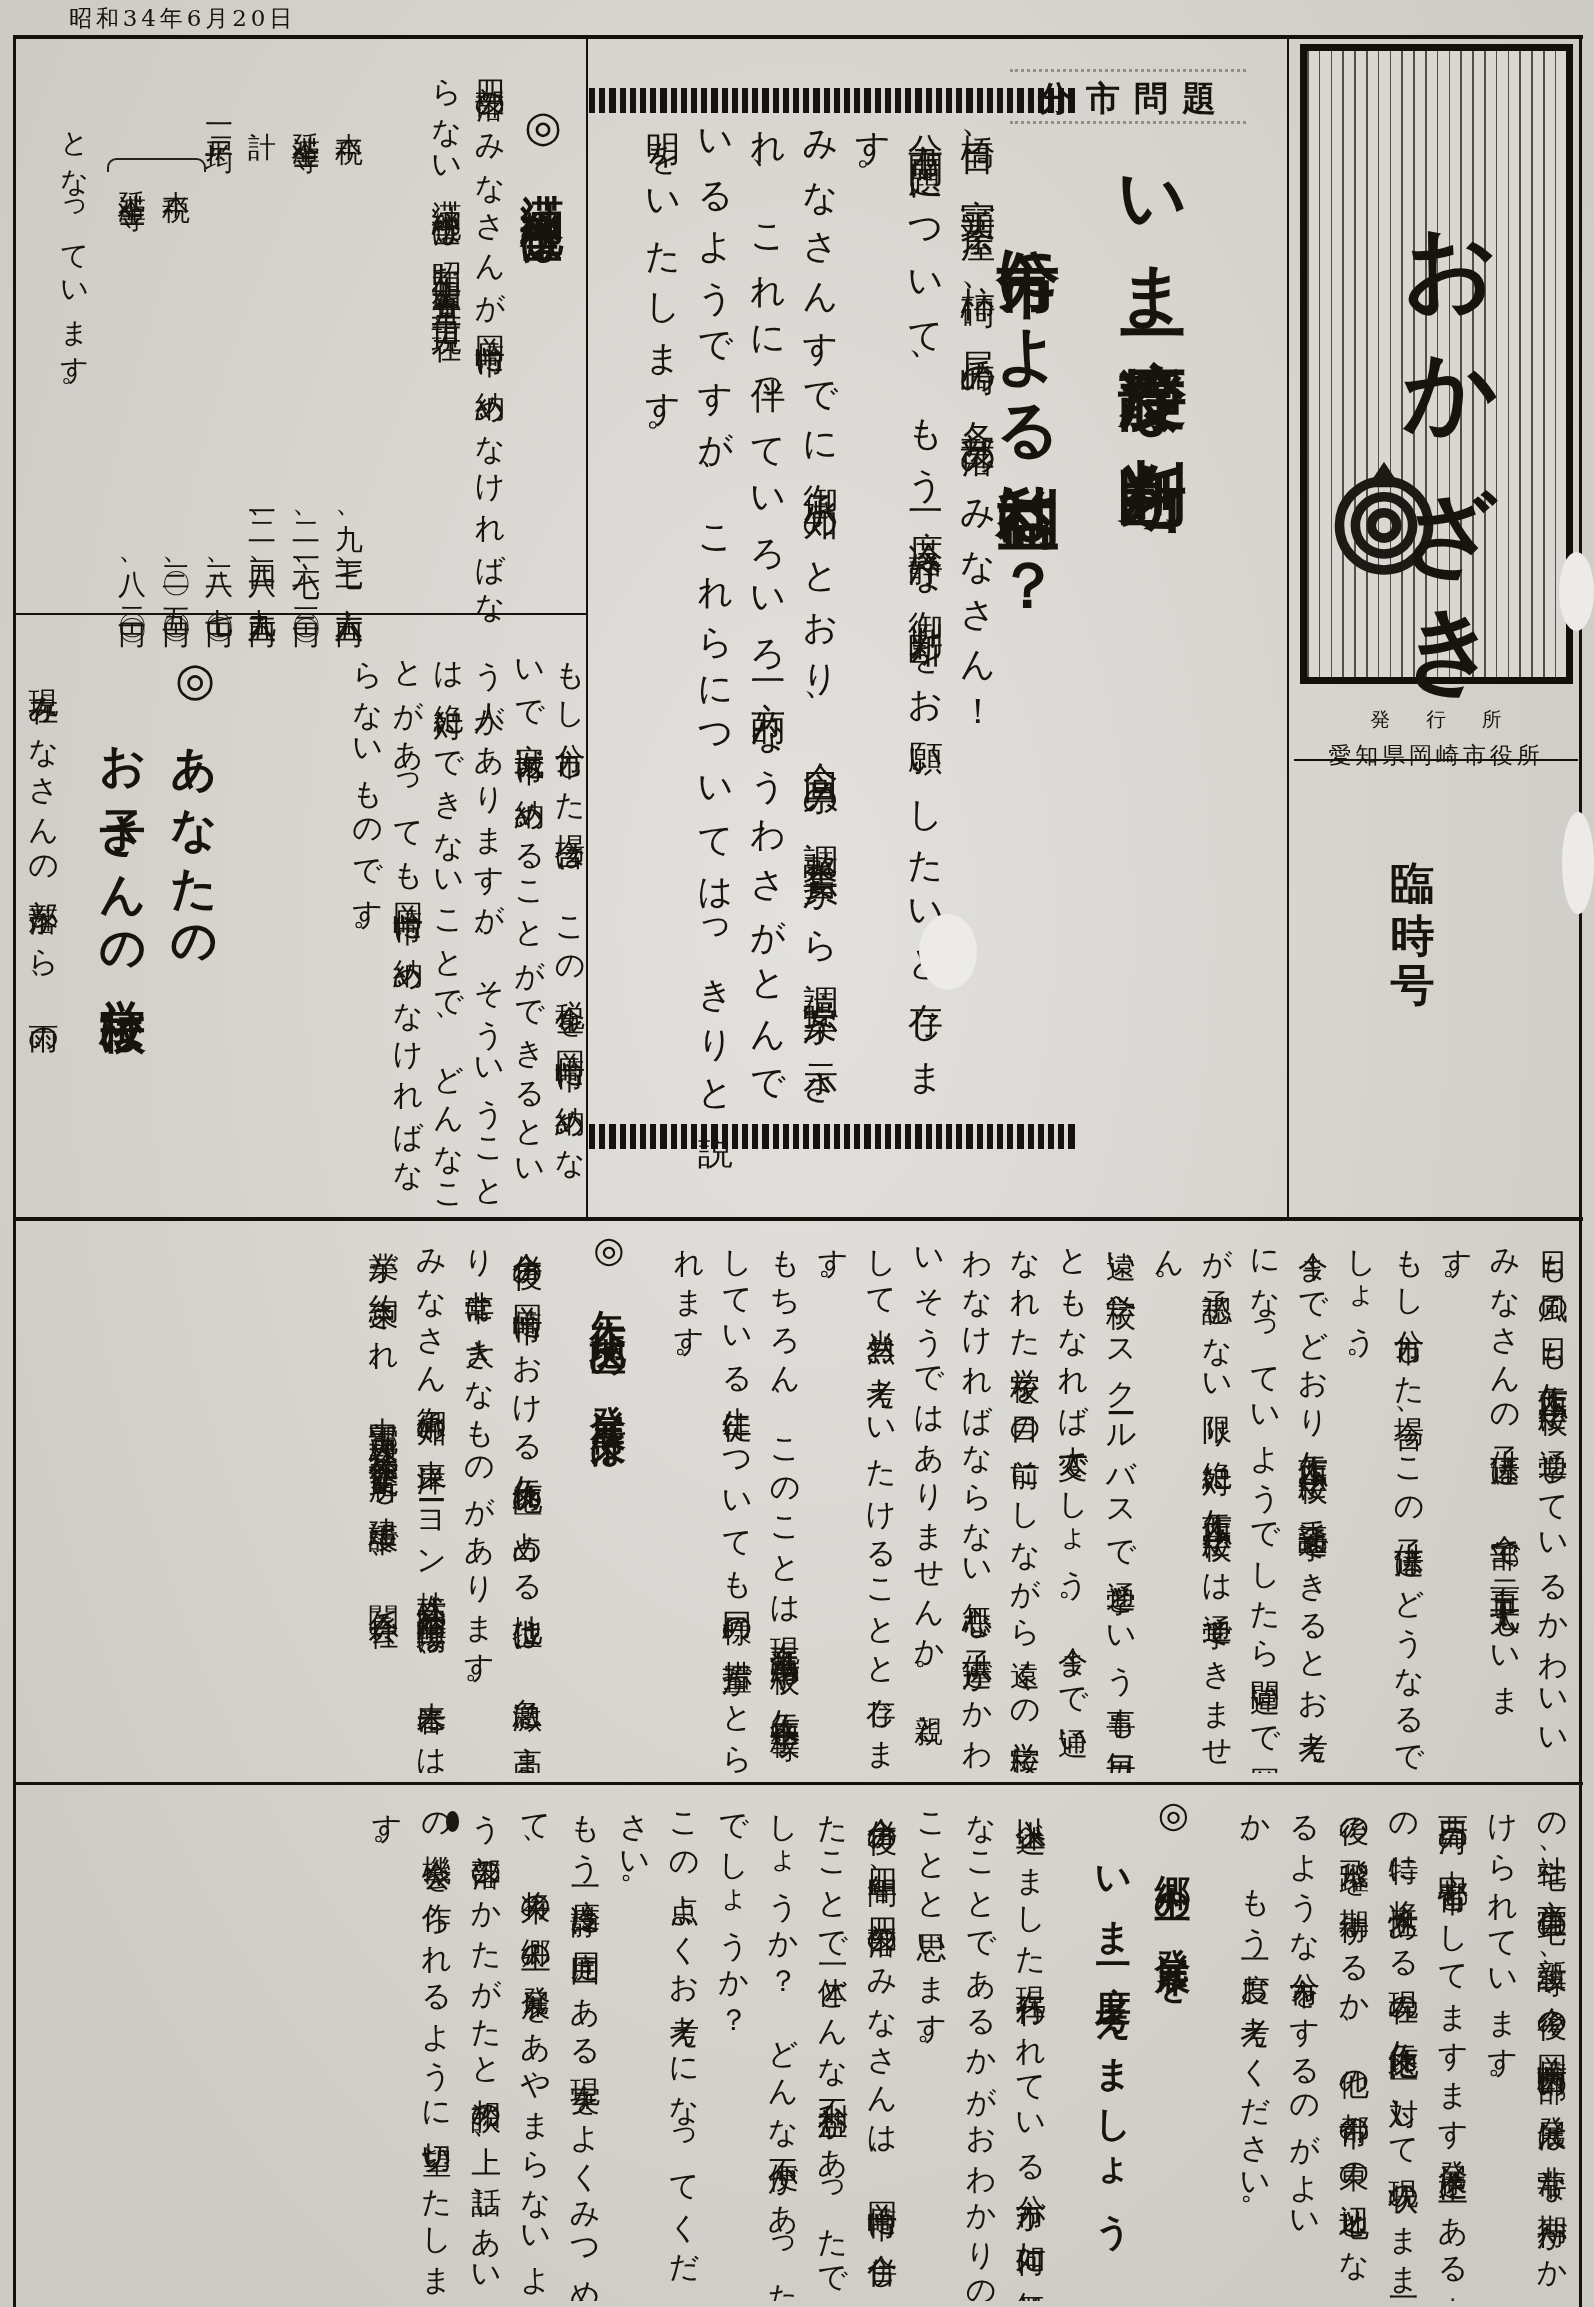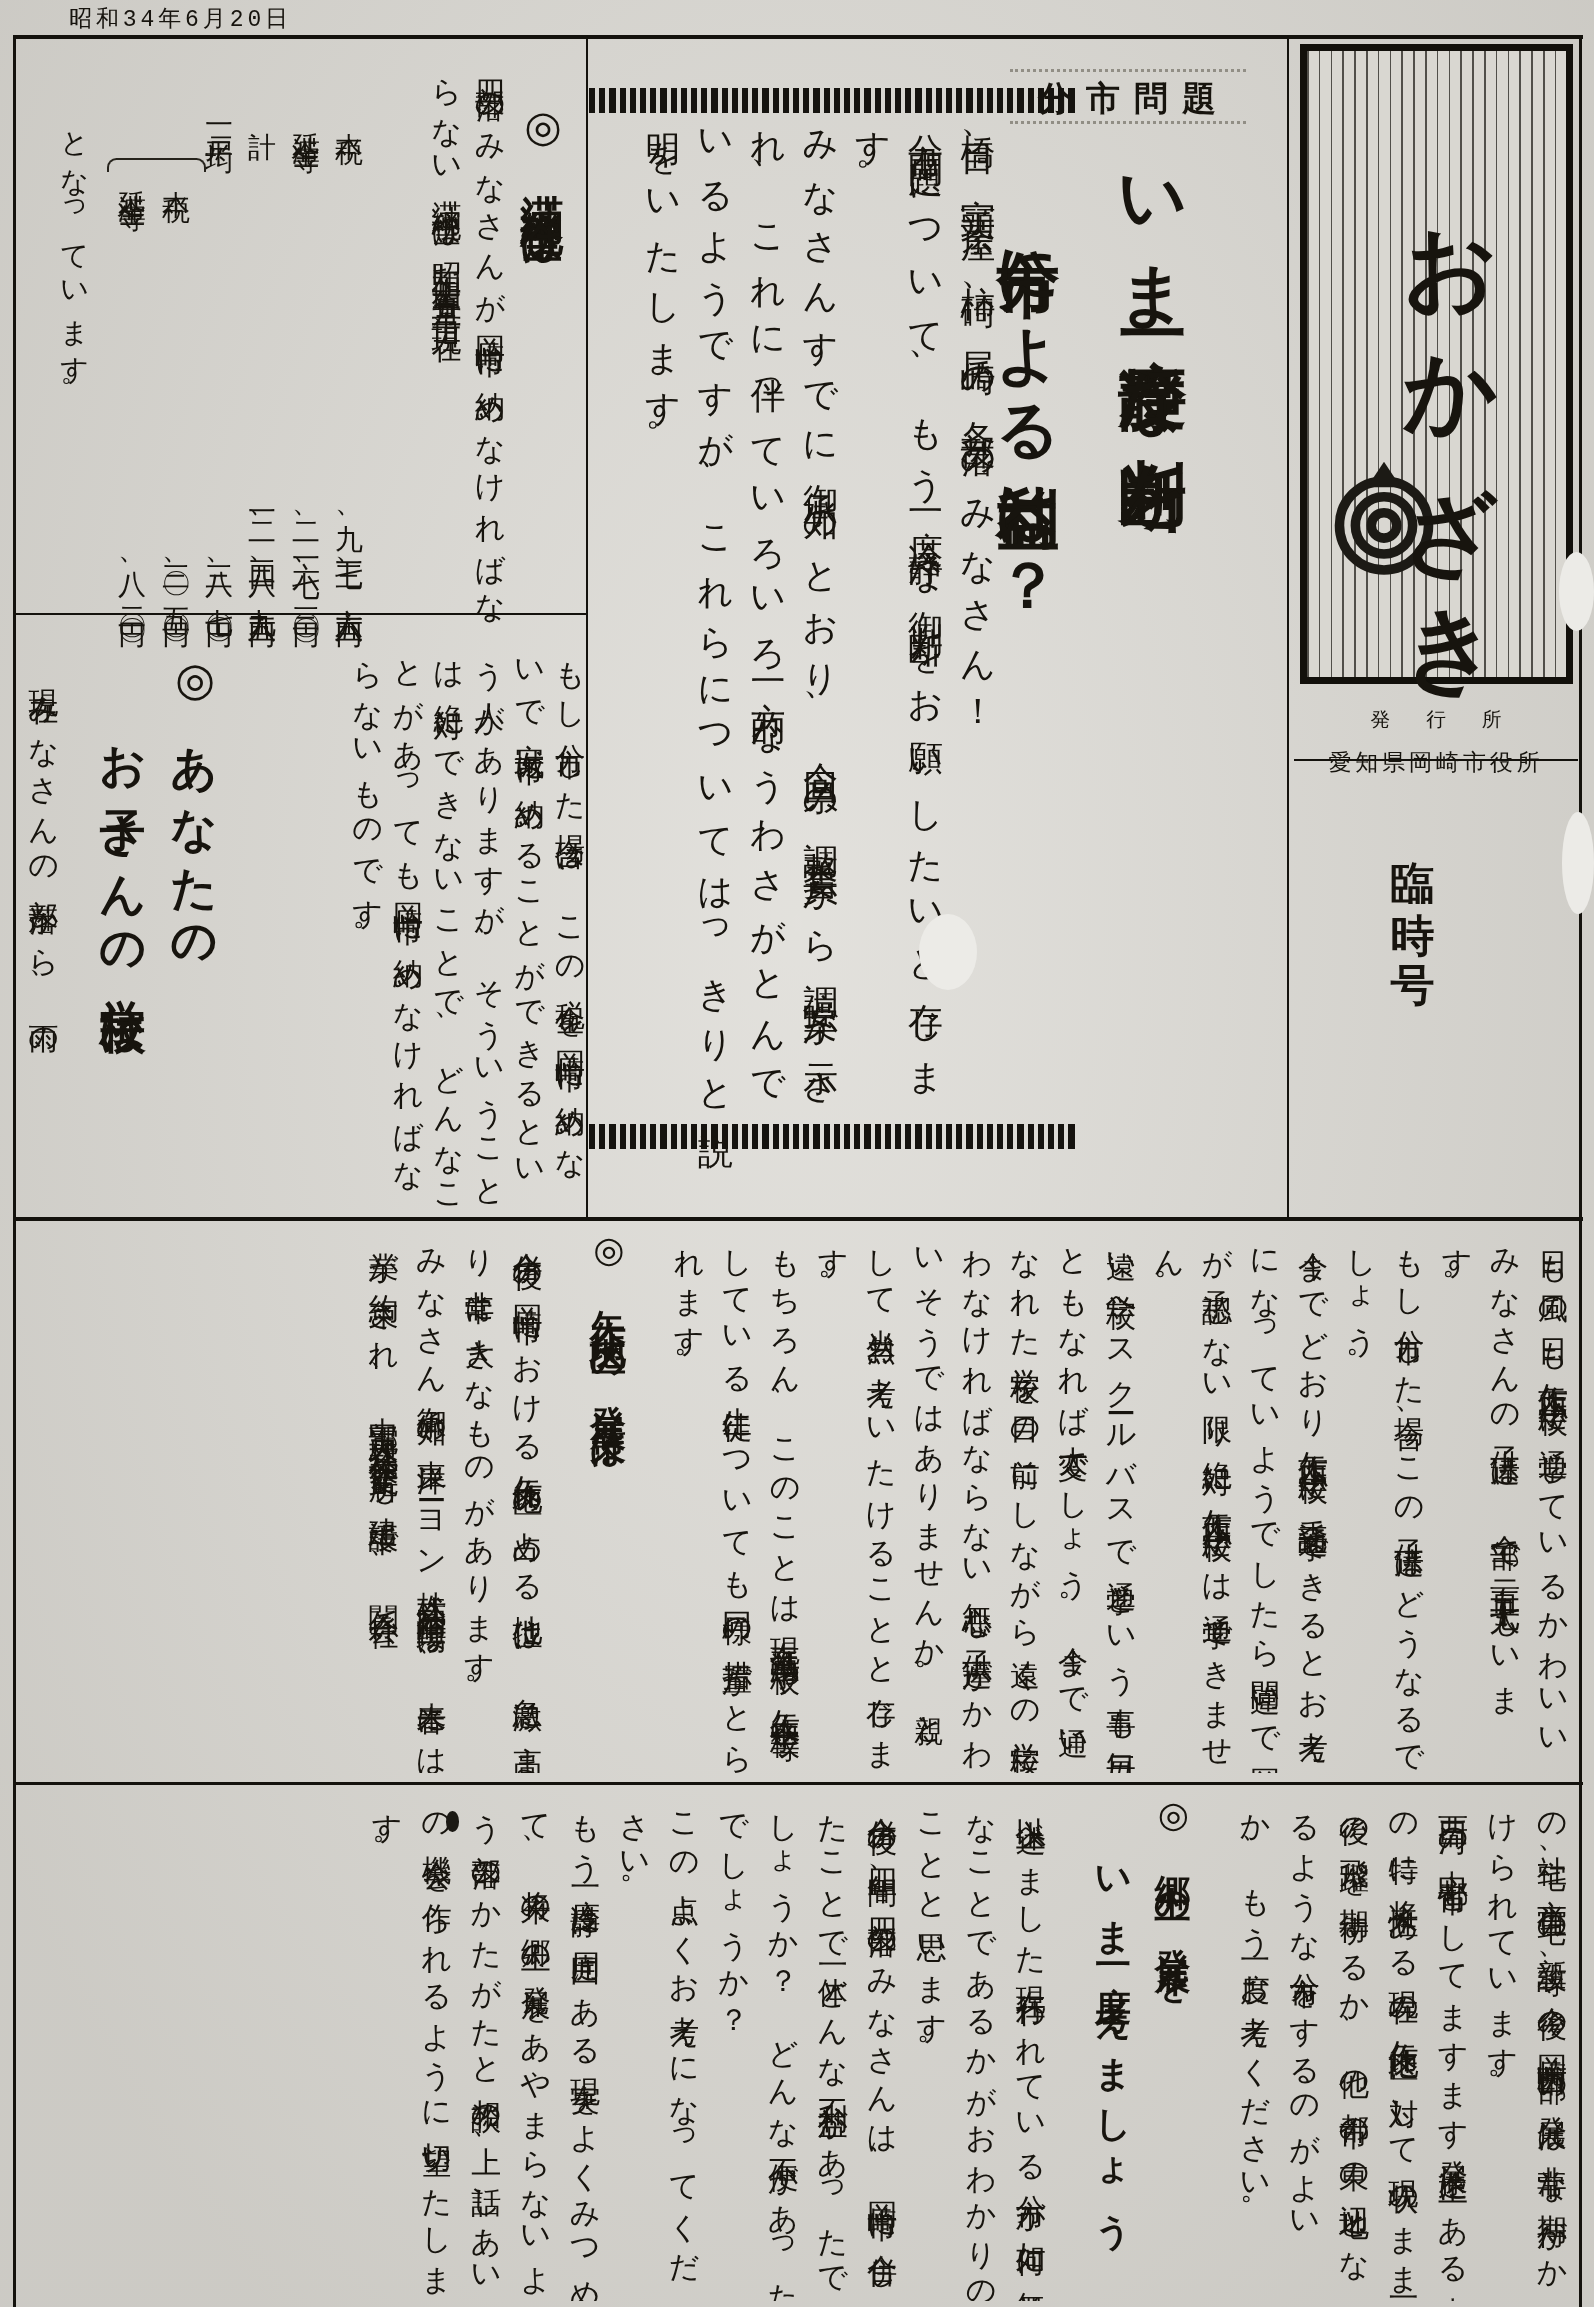--- a/index.html
+++ b/index.html
@@ -4,21 +4,21 @@
 <style>
   html,body{margin:0;padding:0;background:#b8b6b1;}
   .page{
     position:relative; width:1595px; height:2307px;
     background:
       radial-gradient(ellipse at 50% 40%, rgba(255,255,255,.25), rgba(0,0,0,.06) 85%),
       #d9d7d1;
     font-family:"DejaVu Serif","Liberation Serif",serif;
     color:#17140e; overflow:hidden;
   }
-  .abs{position:absolute;font-family:Liberation Mono, monospace;}
+  .abs{position:absolute;}
   .vtx{position:absolute; writing-mode:vertical-rl; text-orientation:mixed;}
   .rule{position:absolute; background:#14120d;}
   .dotted{position:absolute; border-top:3.2px dotted #918e85; height:0;}
   .deco-bar{
     position:absolute; height:25px;
     background:repeating-linear-gradient(90deg,#15130f 0 6.3px,transparent 6.3px 10.2px);
   }
   
   .mast-box{
     position:absolute; left:1300px; top:44px; width:273px; height:640px;
@@ -26,21 +26,21 @@
     background:repeating-linear-gradient(90deg, rgba(35,33,28,.75) 0 1.6px, transparent 1.6px 11.8px), #d9d7d1;
   }
   .mast-prefix{position:absolute; left:0; top:11px; width:100%; text-align:center;
     font-size:47px; font-weight:700; letter-spacing:27px; text-indent:27px;}
   .mast-main{position:absolute; left:50%; top:112px; transform:translateX(-38%);
     writing-mode:vertical-rl; text-orientation:mixed;
     font-size:93px; font-weight:700; letter-spacing:20.5px; z-index:2;}
   .crest{position:absolute; left:23.6px; top:408px; z-index:1;}
   .publisher{position:absolute; left:1294px; top:706px; width:284px; text-align:center;}
   .pub-label{font-size:19.7px; letter-spacing:36px; text-indent:36px;}
-  .pub-name{font-size:23px; letter-spacing:3.9px; margin-top:14px;}
+  .pub-name{font-size:23px; letter-spacing:3.9px; margin-top:7px;}
   .edition{font-size:44px; letter-spacing:52px; font-weight:600;}
   
   .kicker{font-size:34px; font-weight:700; letter-spacing:14px;}
   .hl1{font-size:68px; font-weight:900; letter-spacing:5.5px;}
   .hl2{font-size:63px; font-weight:900; letter-spacing:3.9px;}
   
   .btx{font-size:30px; letter-spacing:5.5px; line-height:1.45;}
   .lead{font-size:35px; letter-spacing:10.2px; line-height:1.5; width:432px; height:1012px;}
   .lead p{margin:0;}
   .band{font-size:30px; letter-spacing:4.7px; overflow:hidden;}

